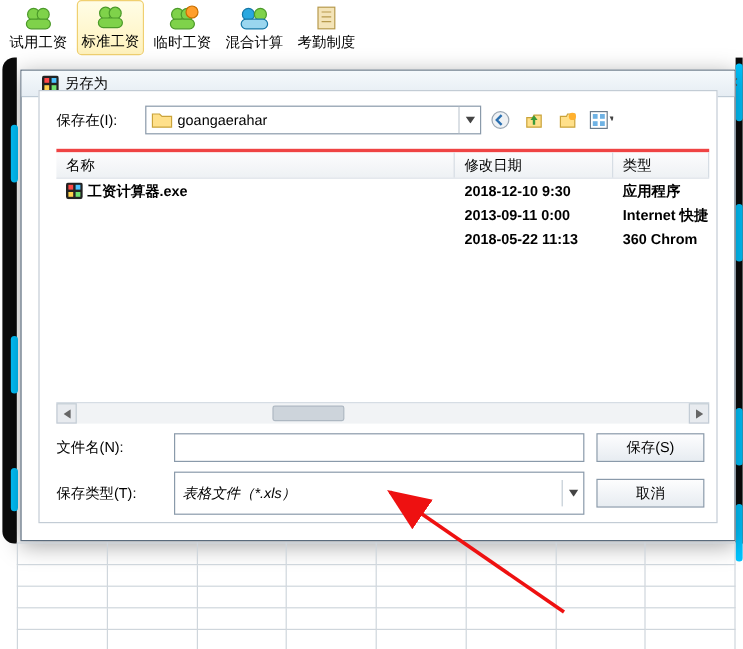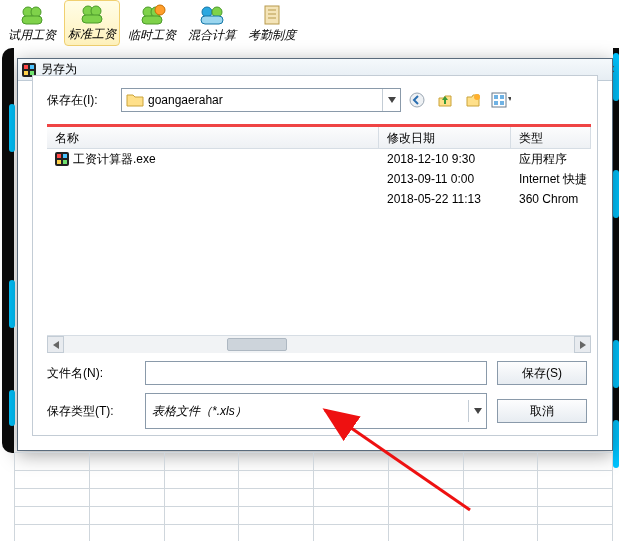--- a/index.html
+++ b/index.html
@@ -2,38 +2,38 @@
 <html><head>
 <meta charset="utf-8">
 <style>
 * { box-sizing: border-box; margin: 0; padding: 0; font-family: "Microsoft YaHei", SimSun, sans-serif; font-size: 12px; }
 body { width: 619px; height: 541px; background: #fff; position: relative; overflow: hidden; }
 
 
 .tb { position: absolute; left: 0; top: 0; right: 6px; height: 46px; display: flex; gap: 4px; padding-left: 4px; }
 .tb-item { width: 56px; display: flex; flex-direction: column; align-items: center; justify-content: flex-end; padding-bottom: 2px; cursor: pointer; }
 .tb-item.sel { background: linear-gradient(#fffde6,#fff2bd); border: 1px solid #f0d070; border-radius: 4px; align-items: center; }
-.tb-item span.lbl { font-size: 12px; font-style: italic; }
+.tb-item span.lbl { font-size: 12px; }
 .tb-item .ico { width: 28px; height: 22px; margin-bottom: 1px; }
 
 
 .cyan { position: absolute; background: #00c4ff; border-radius: 3px; }
 .c1 { right: 0; top: 53px; width: 6px; height: 48px; }
 .c2 { right: 0; top: 170px; width: 6px; height: 48px; }
 .c3 { right: 0; top: 340px; width: 6px; height: 48px; }
 .c4 { right: 0; top: 420px; width: 6px; height: 48px; }
 .c5 { left: 9px; top: 104px; width: 6px; height: 48px; }
 .c6 { left: 9px; top: 280px; width: 6px; height: 48px; }
 .c7 { left: 9px; top: 390px; width: 6px; height: 36px; }
 .blackbar { position:absolute; left:2px; top:48px; width:12px; height:405px; background:#0b0b0b; border-top-left-radius:10px; border-bottom-left-radius:10px;}
 .blackbarR { position:absolute; right:0px; top:48px; width:6px; height:405px; background:#0b0b0b;}
 
 
 .dlg { position: absolute; left: 17px; top: 58px; width: 596px; height: 393px; background: #fff; box-shadow: 0 4px 18px rgba(0,0,0,.35); border: 1px solid #5a6b7c; }
-.titlebar { height: 22px; background: linear-gradient(#f5f9fc,#e6edf3); display: flex; align-items: center; padding-left: 4px; border-bottom: 1px solid #bfcbd6; }
+.titlebar { height: 22px; background: linear-gradient(#f5f9fc,#e6edf3); display: flex; align-items: center; padding-left: 17px; border-bottom: 1px solid #bfcbd6; }
 .titlebar .tico { width: 14px; height: 14px; margin-right: 5px; }
 .titlebar .tt { font-size: 12px; }
 .closex { position: absolute; right: 2px; top: 61px; width: 16px; height: 16px; color:#555; font-size:15px; text-align:center; line-height:14px; cursor:pointer;}
 
 .inner { position: absolute; left: 14px; top: 16px; right: 14px; bottom: 14px; border: 1px solid #c3ccd5; background: #fff; display: flex; flex-direction: column; }
 
 .locrow { display: flex; align-items: center; height: 48px; padding-left: 14px; }
 .lbl-l { width: 74px; }
 .combo { position: relative; flex: none; width: 280px; height: 24px; border: 1px solid #8a9aaa; background: #fff; display: flex; align-items: center; }
 .combo .foldico { width: 18px; height: 16px; margin: 0 4px; }
@@ -42,21 +42,21 @@
 .navicons { display: flex; gap: 8px; margin-left: 6px; }
 .navicons .nav { width: 20px; height: 20px; display:flex; align-items:center; justify-content:center; cursor:pointer; }
 
 
 .flist { border-top: 3px solid #ef4444; margin: 0 6px 0 14px; flex: 1; display: flex; flex-direction: column; }
 .cols { display: flex; height: 22px; background: linear-gradient(#fcfcfd,#eef1f4); border-bottom: 1px solid #d6dde4; }
 .col { border-right: 1px solid #d6dde4; padding: 3px 8px; }
 .col.n { width: 332px; } .col.d { width: 132px; } .col.t { flex:1; }
 .rows { flex: 1; overflow: hidden; background:#fff; }
 .row { display: flex; height: 20px; align-items: center; }
-.cell { padding: 16px 8px; overflow: hidden; white-space: nowrap; }
+.cell { padding: 16px 8px; overflow: hidden; white-space: nowrap; font-weight: bold; }
 .cell.n { width: 332px; display:flex; align-items:center; gap:4px; } .cell.d { width: 132px; } .cell.t { flex:1; }
 .scrollbar { height: 18px; border-top: 1px solid #d6dde4; background:#f1f3f5; position:relative;}
 .scrollbar .thumb{ position:absolute; left:180px; top:2px; width:60px; height:13px; background:#cdd4db; border:1px solid #aeb8c2; border-radius:2px;}
 .scrollbar .arrL,.scrollbar .arrR{ position:absolute; top:0; width:17px; height:17px; background:#e8ebef; border:1px solid #c3ccd5; display:flex;align-items:center;justify-content:center;}
 .scrollbar .arrL{left:0;} .scrollbar .arrR{right:0;}
 
 
 .btm { padding: 8px 10px 6px 14px; display: grid; grid-template-columns: 88px 1fr 90px; gap: 8px 10px; align-items: center; }
 .txtin { height: 24px; border: 1px solid #8a9aaa; padding: 2px 6px; background:#fff;}
 .btn { height: 24px; border: 1px solid #8a9aaa; background: linear-gradient(#fdfdfe,#e7ecf1); cursor: pointer; text-align:center; line-height:22px;}

